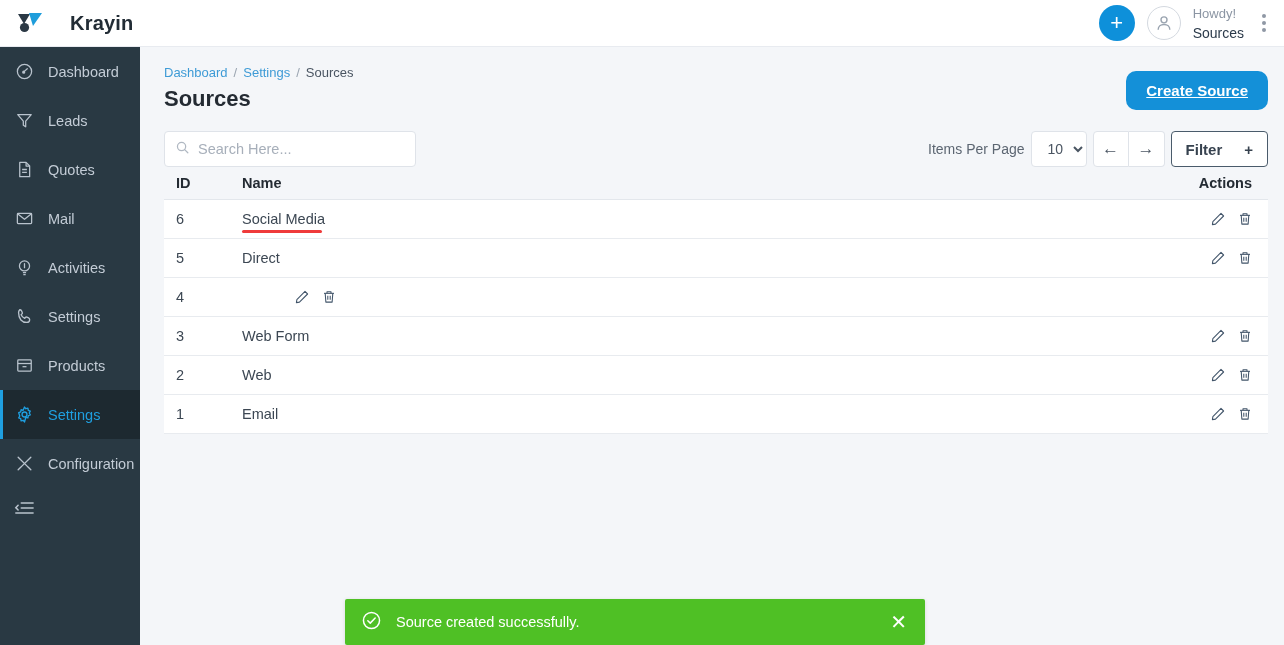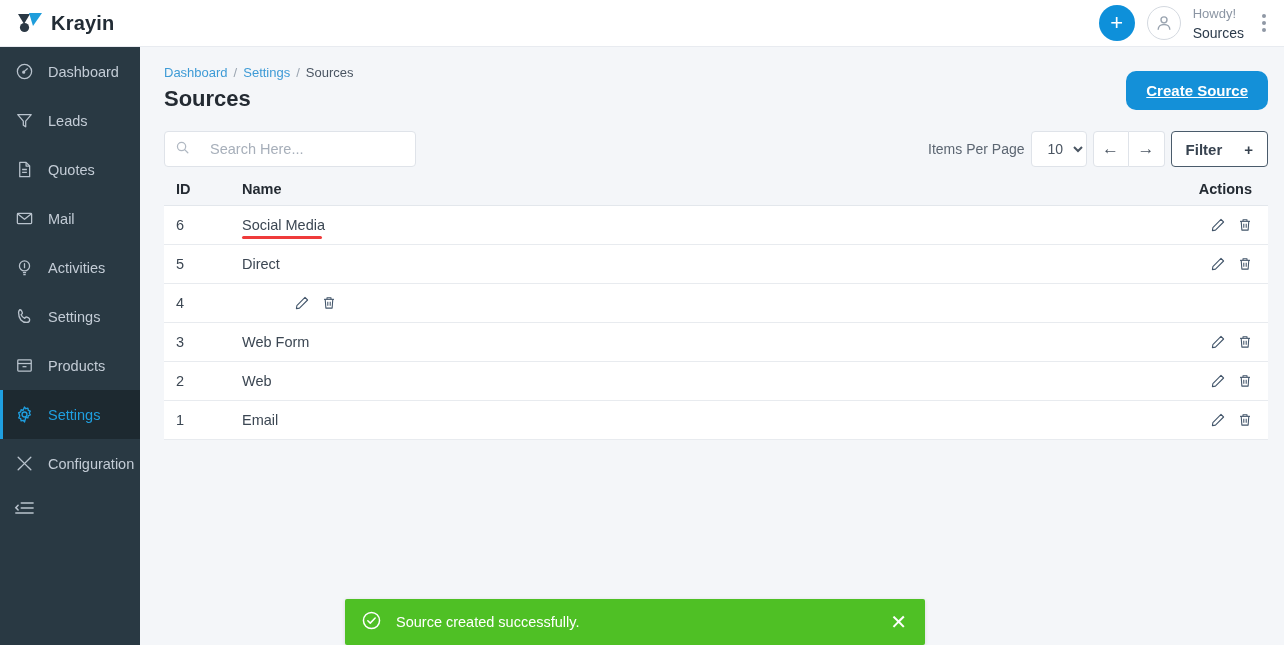--- a/index.html
+++ b/index.html
@@ -10,21 +10,21 @@
     overflow: hidden;
   }
   .app { position: relative; width: 1284px; height: 645px; }
 
   
   .topbar {
     position: absolute; top: 0; left: 0; width: 1284px; height: 47px;
     background: #ffffff; border-bottom: 1px solid #e8ebf0;
     display: flex; align-items: center; z-index: 20;
   }
-  .brand { display: flex; align-items: center; padding-left: 16px; gap: 5px; }
+  .brand { display: flex; align-items: center; padding-left: 16px; gap: 24px; }
   .brand-mark { width: 30px; height: 24px; position: relative; }
   .brand-name {
     font-size: 20px; font-weight: 700; color: #222c35; letter-spacing: .2px;
   }
   .topbar-right {
     margin-left: auto; display: flex; align-items: center;
     gap: 12px; padding-right: 12px;
   }
   .plus-btn {
     width: 36px; height: 36px; border-radius: 50%;
@@ -90,21 +90,21 @@
     text-decoration: underline;
   }
 
   
   .toolbar {
     display: flex; align-items: center; margin-top: 19px; height: 36px;
   }
   .search-wrap {
     width: 252px; height: 36px; background: #fff;
     border: 1px solid #dfe3e9; border-radius: 4px;
-    display: flex; align-items: center; padding: 0 10px; gap: 20px;
+    display: flex; align-items: center; padding: 0 10px; gap: 8px;
   }
   .search-wrap input {
     border: none; outline: none; font-size: 14.5px; color: #444;
     width: 100%; font-family: "Liberation Sans", sans-serif; background: transparent;
   }
   .search-wrap input::placeholder { color: #a7afba; }
   .tool-right { margin-left: auto; display: flex; align-items: center; gap: 6px; }
   .ipp-label { font-size: 14px; color: #5c6672; }
   .ipp-select {
     height: 36px; border: 1px solid #dfe3e9; border-radius: 4px; background: #fff;
@@ -120,21 +120,21 @@
   .pager button:first-child { border-radius: 4px 0 0 4px; }
   .pager button:last-child { border-radius: 0 4px 4px 0; border-left: none; }
   .filter-btn {
     height: 36px; border: 1px solid #4a5b6b; border-radius: 4px; background: #fff;
     display: flex; align-items: center; gap: 22px; padding: 0 14px;
     font-size: 15px; font-weight: 700; color: #37424f; cursor: pointer;
     font-family: "Liberation Sans", sans-serif;
   }
 
   
-  .table { margin-top: 6px; width: 1104px; }
+  .table { margin-top: 0; width: 1104px; }
   .thead {
     display: flex; align-items: center; height: 33px;
     border-bottom: 1px solid #e3e7ec;
     font-size: 14.5px; font-weight: 700; color: #242b33;
   }
   .trow {
     display: flex; align-items: center; height: 39px;
     border-bottom: 1px solid #e8ebef; background: #ffffff;
     font-size: 14.5px; color: #3c4753;
   }

